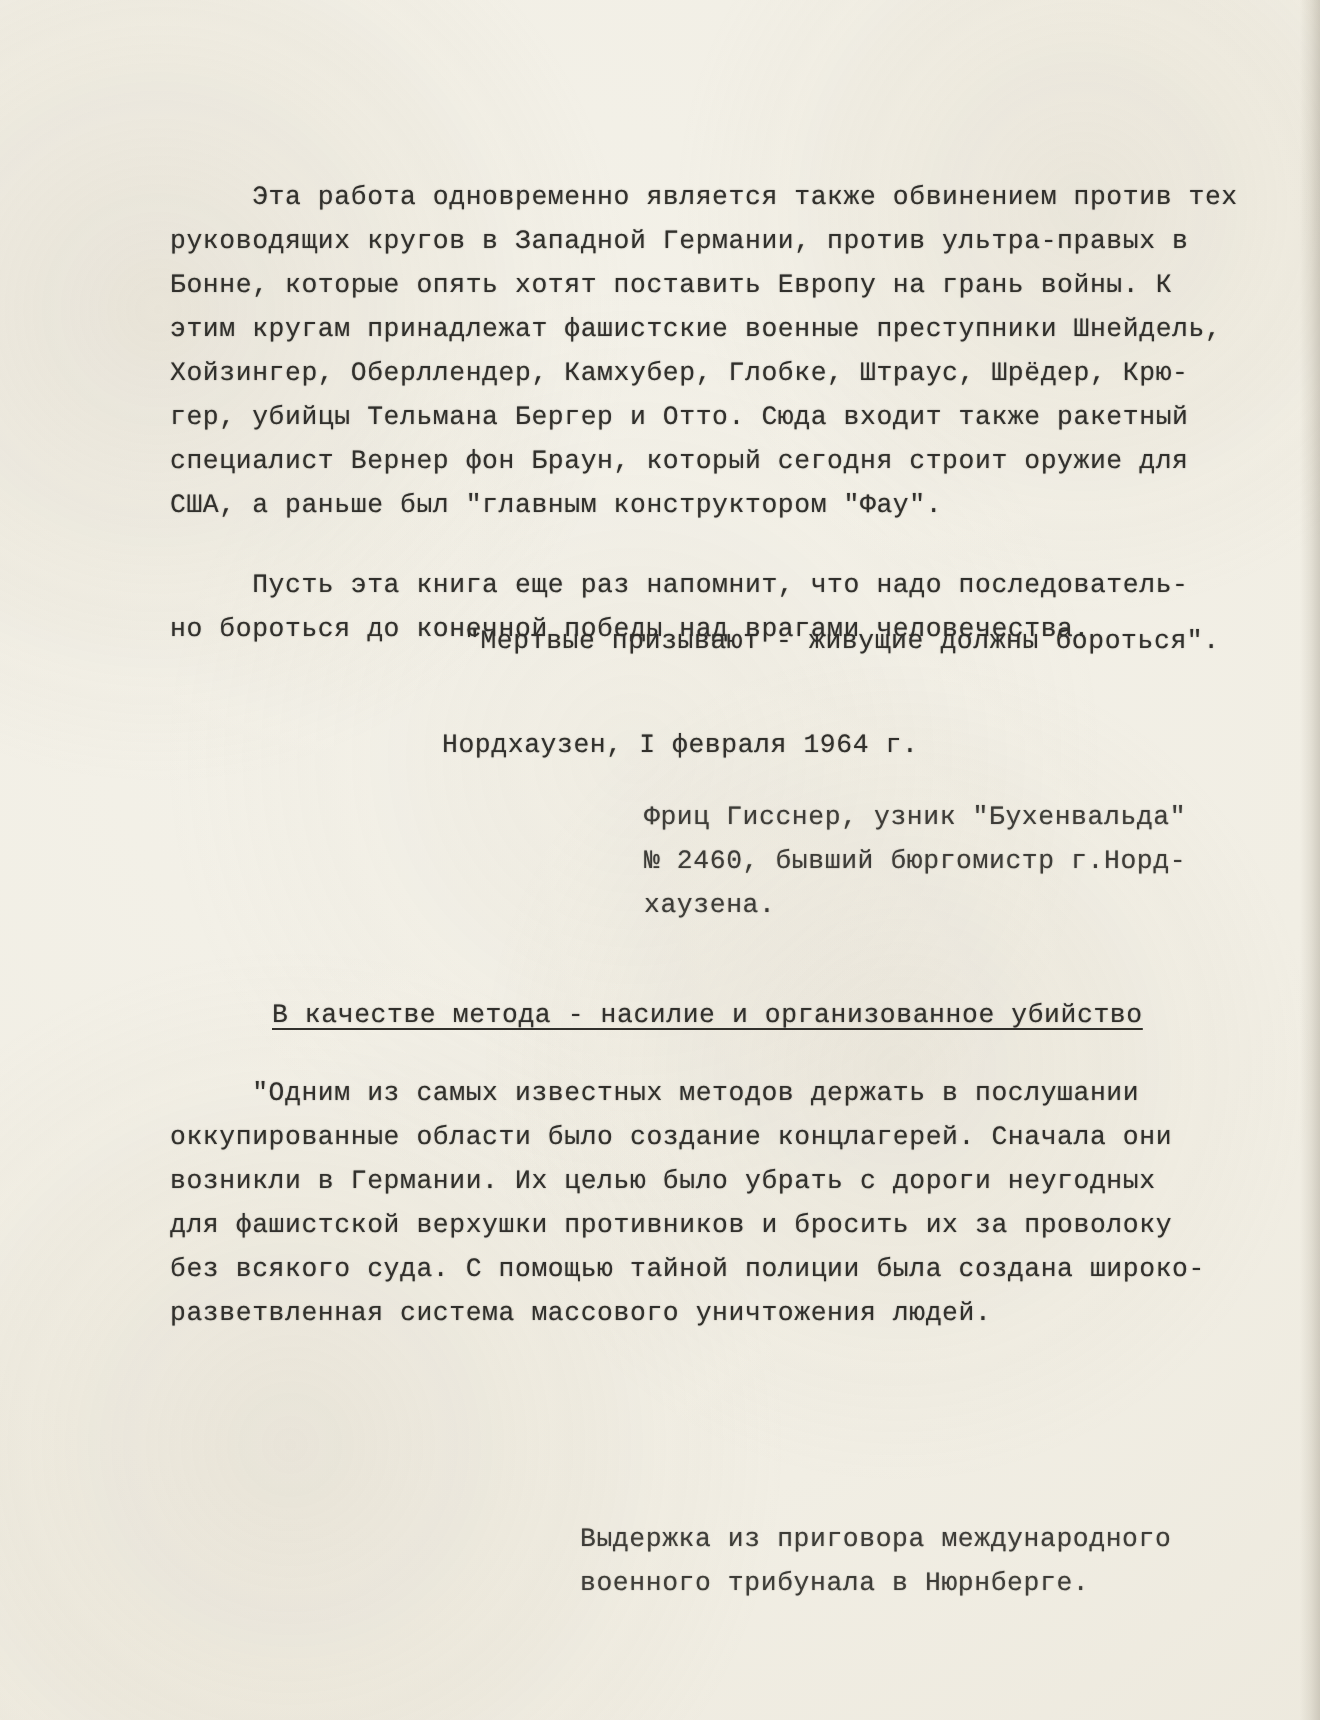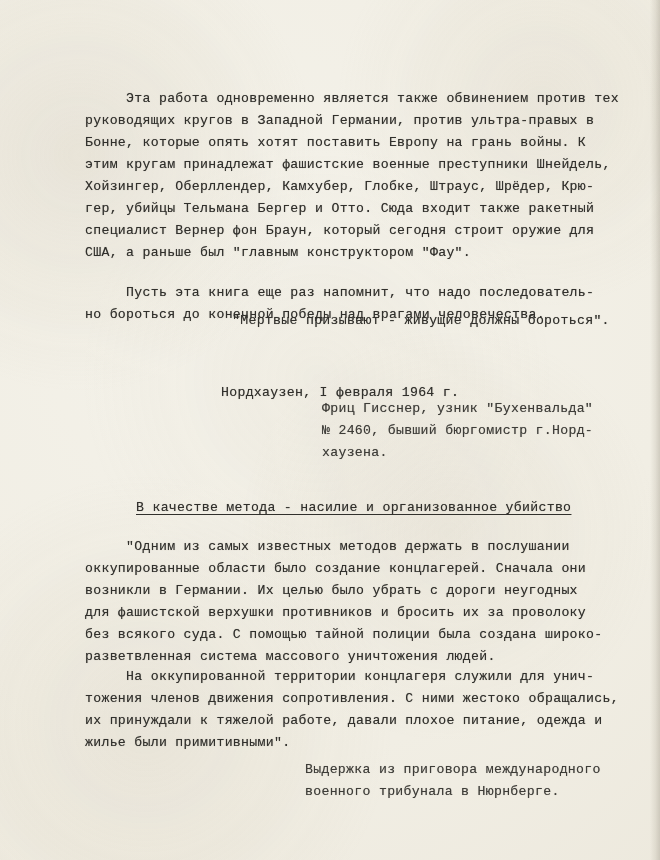--- a/index.html
+++ b/index.html
@@ -74,31 +74,31 @@
     text-align: right;
     font-size: 14px;
     letter-spacing: 0.4px;
   }
 
   .body-line { left: 85px; }
 
   .block-p1      { top: 88px;  }
   .block-p2      { top: 282px; }
   .block-quote   { top: 310px; }
-  .block-place   { top: 382px; }
+  .block-place   { top: 362px; }
   .block-sign    { top: 398px; }
   .block-head    { top: 497px; }
   .block-p3      { top: 536px; }
   .block-p4      { top: 666px; }
   .block-source  { top: 759px; }
 
   .indent-quote  { left: 232px; }
   .indent-place  { left: 221px; }
   .indent-sign   { left: 322px; }
-  .indent-source { left: 305px; }
+  .indent-source { left: 290px; }
 
   .heading {
     left: 136px;
     text-decoration: underline;
     text-decoration-thickness: 1px;
     text-underline-offset: 3px;
     text-align: right;
   }
 
   
@@ -134,22 +134,18 @@
 
     <div class="tw heading block-head">В качестве метода - насилие и организованное убийство</div>
 
     <div class="tw body-line block-p3">     "Одним из самых известных методов держать в послушании
 оккупированные области было создание концлагерей. Сначала они
 возникли в Германии. Их целью было убрать с дороги неугодных
 для фашистской верхушки противников и бросить их за проволоку
 без всякого суда. С помощью тайной полиции была создана широко-
 разветвленная система массового уничтожения людей.</div>
 
-    <div class="tw body-line block-p4">     На оккупированной территории концлагеря служили для унич-
-тожения членов движения сопротивления. С ними жестоко обращались,
-их принуждали к тяжелой работе, давали плохое питание, одежда и
-жилье были примитивными".</div>
 
     <div class="tw indent-source block-source faint">Выдержка из приговора международного
 военного трибунала в Нюрнберге.</div>
 
   </div>
 </div>
 
 </body></html>

